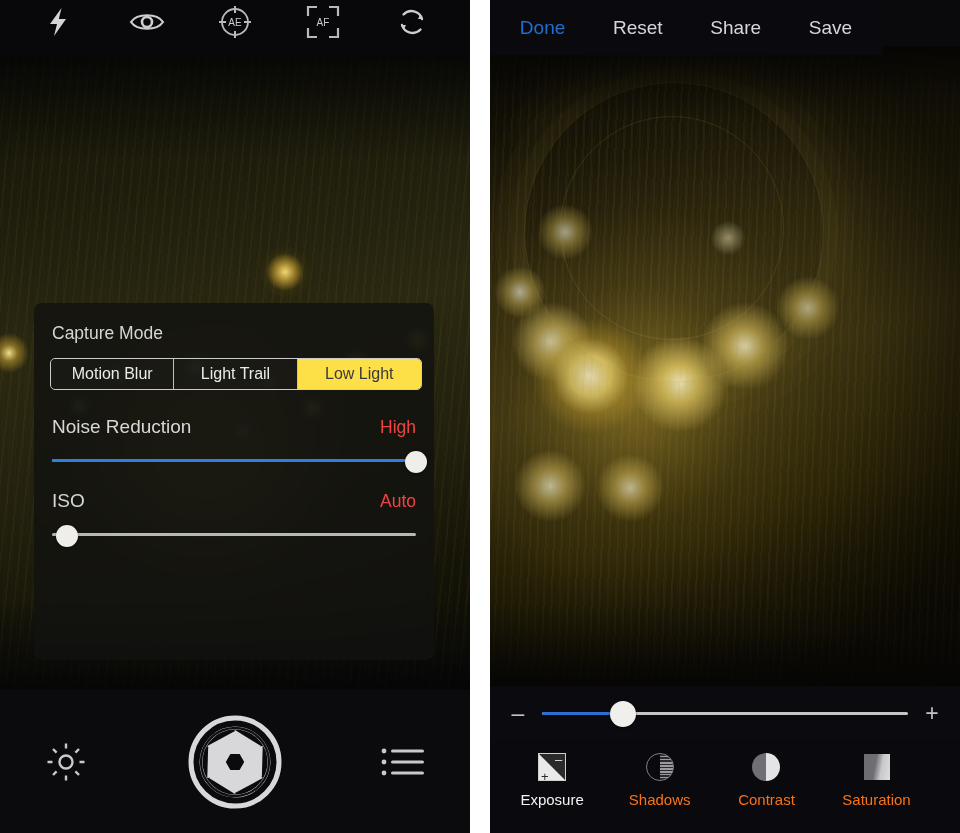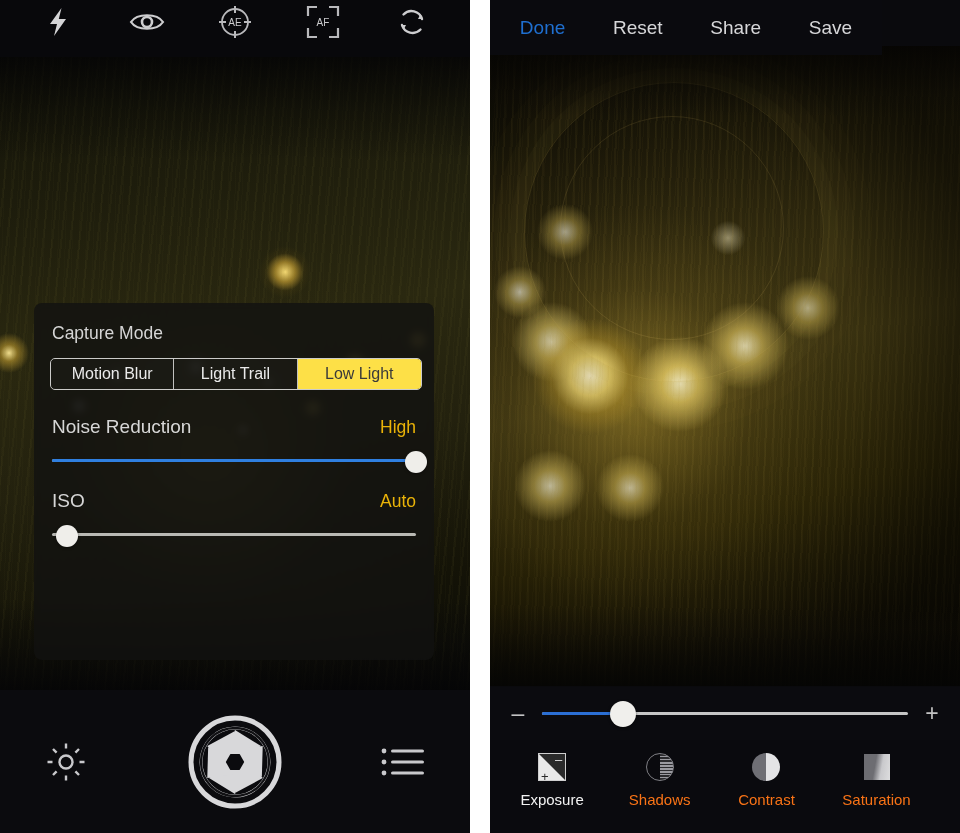--- a/index.html
+++ b/index.html
@@ -162,21 +162,21 @@
 
   
   .slider-row { margin-bottom: 20px; }
   .slider-head {
     display: flex;
     justify-content: space-between;
     align-items: baseline;
     margin: 0 2px 14px 2px;
   }
   .slider-head .name { font-size: 19px; color: #d7d7d7; }
-  .slider-head .value { font-size: 17.5px; color: #eab308; }
+  .slider-head .value { font-size: 17.5px; color: #ef4444; }
 
   .slider-track {
     position: relative;
     height: 18px;
     margin: 0 2px;
     cursor: pointer;
   }
   .track-base {
     position: absolute;
     top: 7px; left: 0; right: 0;

